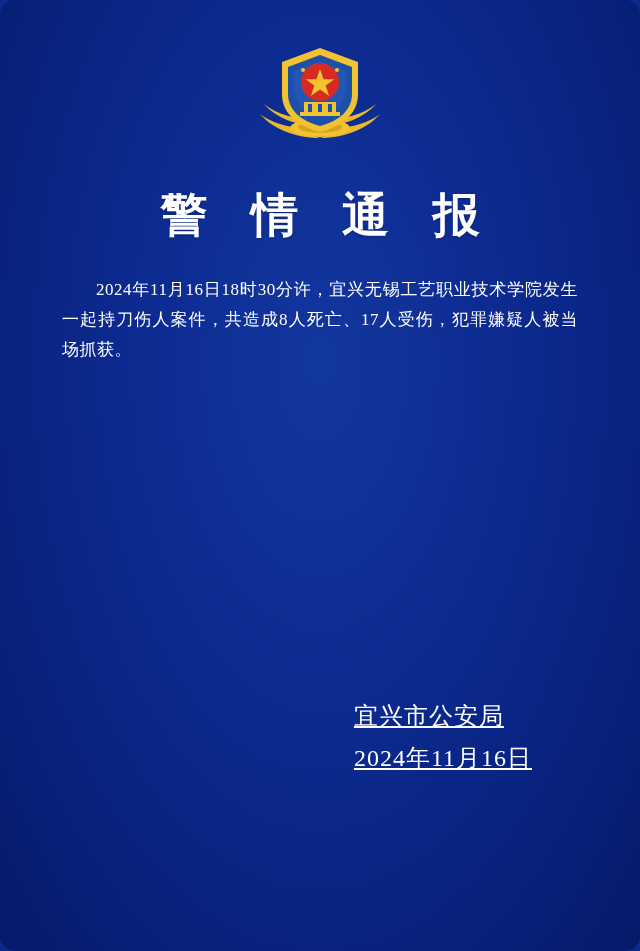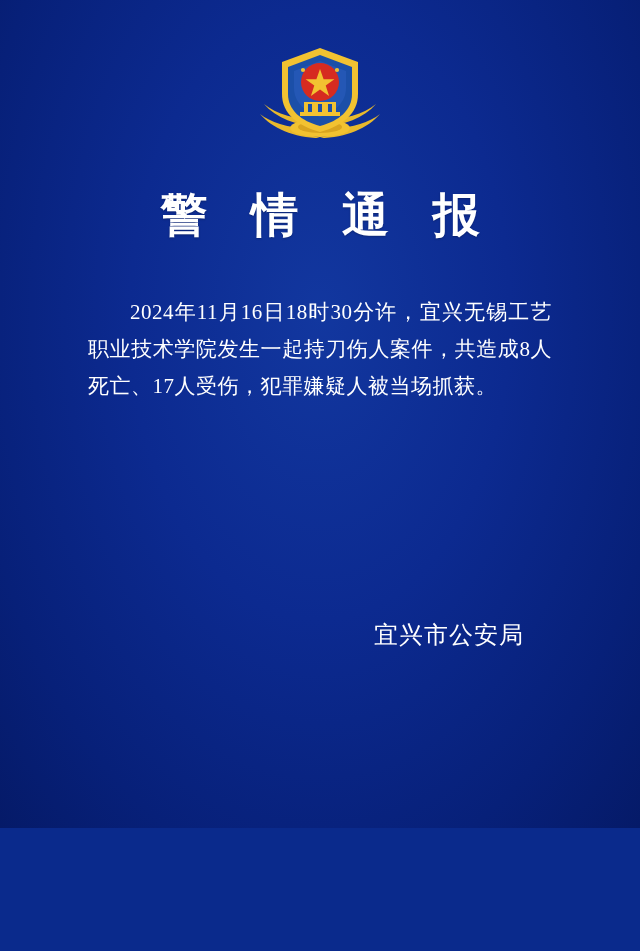--- a/index.html
+++ b/index.html
@@ -9,25 +9,26 @@
   body {
     width: 640px;
     height: 951px;
     background: #0a2a8c;
     font-family: "Liberation Serif", "DejaVu Serif", serif;
     overflow: hidden;
   }
   .poster {
     position: relative;
     width: 640px;
-    height: 828px;
+    height: 951px;
     background: radial-gradient(ellipse at 50% 38%, #12379f 0%, #0c2a90 42%, #072079 78%, #051a68 100%);
     box-sizing: border-box;
-    padding: 0 88px;
+    padding: 0 62px;
     color: #ffffff;
+    border-radius: 15px;
   }
   
   .emblem-wrap {
     padding-top: 42px;
     display: flex;
     justify-content: center;
   }
   .emblem {
     width: 132px;
     height: 112px;
@@ -44,41 +45,42 @@
     letter-spacing: 16px;
     text-indent: 16px;
     font-weight: bold;
     font-family: "Liberation Serif", "DejaVu Serif", serif;
     color: #ffffff;
     text-shadow: 0 1px 2px rgba(0,0,0,.25);
   }
 
   
   .body-text {
-    margin-top: 52px;
-    font-size: 21px;
+    margin-top: 33px;
+    font-size: 17px;
     line-height: 1.78;
     text-align: justify;
     text-justify: inter-ideograph;
     letter-spacing: 0.5px;
   }
   .body-text p {
     margin: 0;
     text-indent: 2em;
   }
 
   
   .signature {
     position: absolute;
-    right: 116px;
+    right: 108px;
     bottom: 172px;
     text-align: left;
     font-size: 24px;
     line-height: 1.75;
     letter-spacing: 1px;
+    text-decoration: underline;
   }
   .signature div { white-space: nowrap; }
 </style>
 </head>
 <body>
 
 <div class="poster">
 
   <div class="emblem-wrap">
     <div class="emblem">
@@ -115,15 +117,16 @@
   </div>
 
   <div class="title">警 情 通 报</div>
 
   <div class="body-text">
     <p>2024年11月16日18时30分许，宜兴无锡工艺职业技术学院发生一起持刀伤人案件，共造成8人死亡、17人受伤，犯罪嫌疑人被当场抓获。</p>
   </div>
 
   <div class="signature">
     <div>宜兴市公安局</div>
+    <div>2024年11月16日</div>
   </div>
 
 </div>
 
 </body></html>

